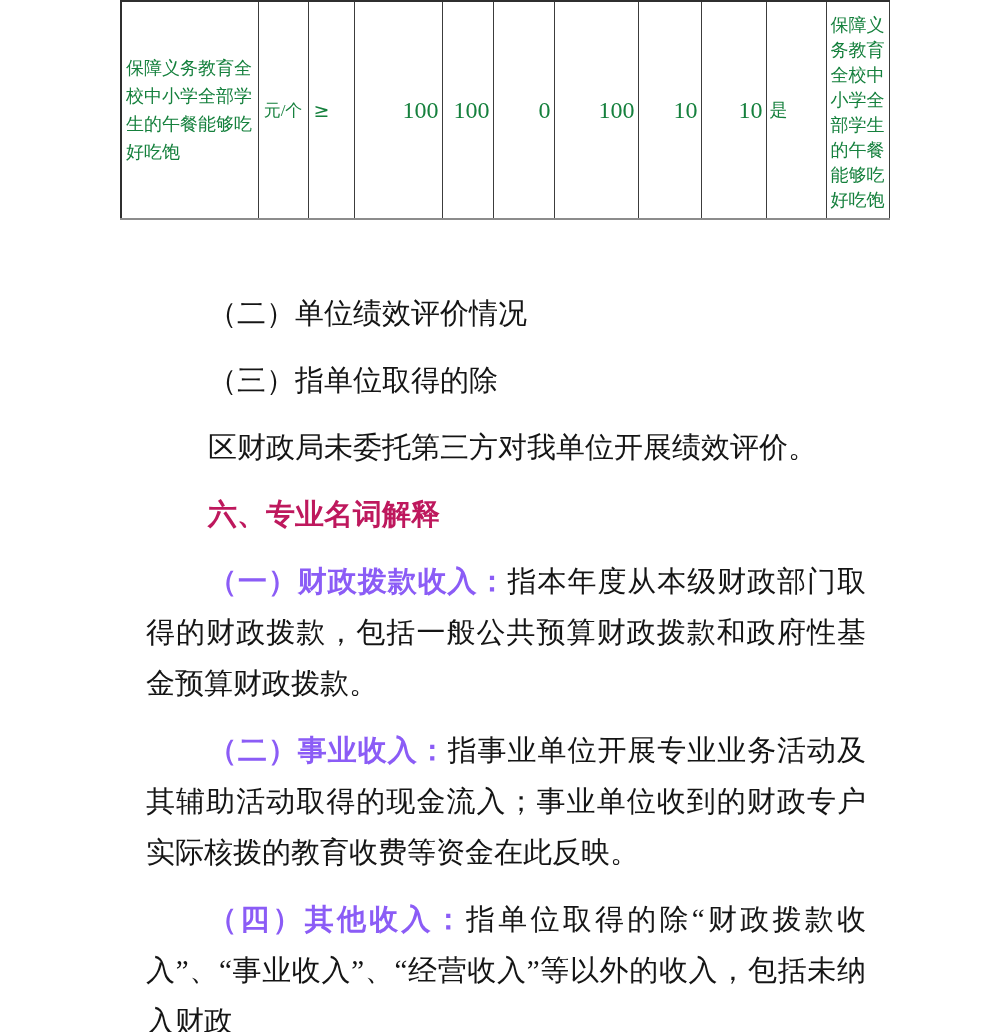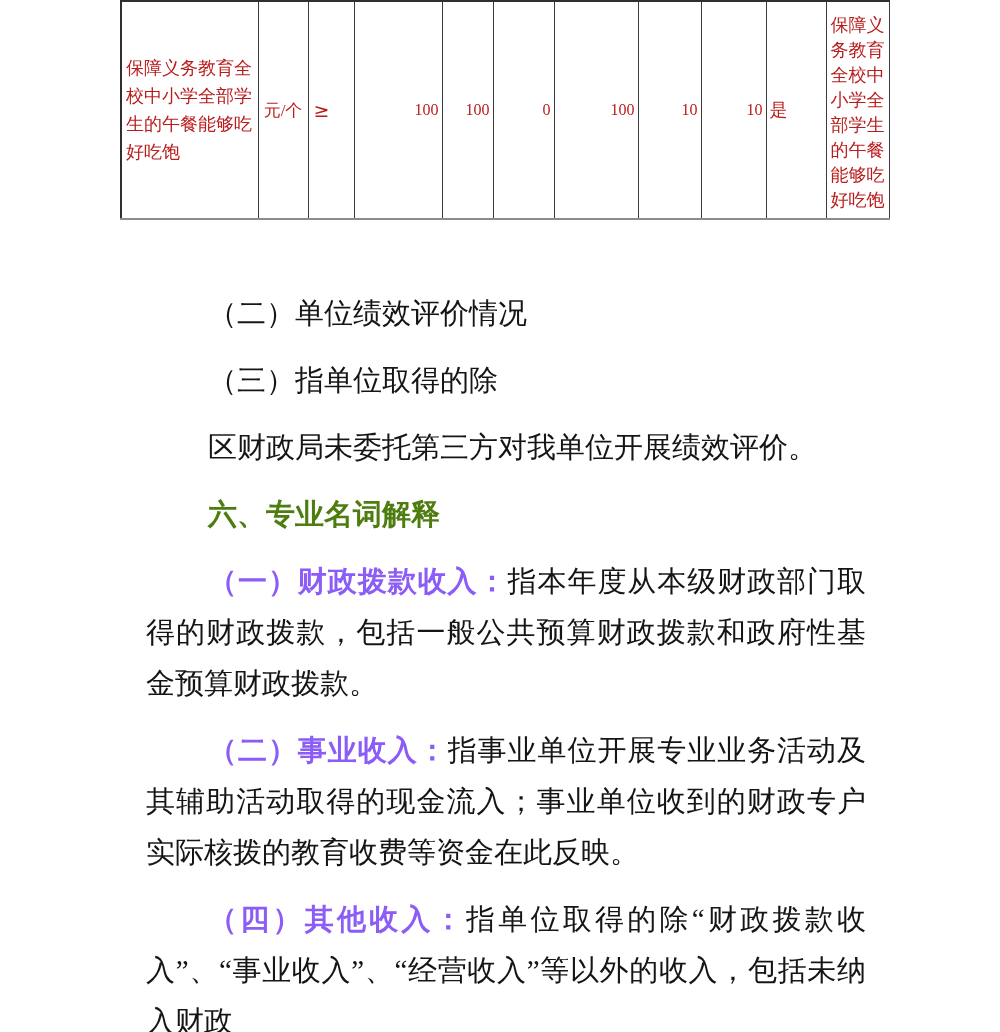--- a/index.html
+++ b/index.html
@@ -18,47 +18,47 @@
     width:768px;height:220px;
     border-collapse:collapse;table-layout:fixed;
     border-top:2px solid #2f2f2f;
     border-left:2px solid #2f2f2f;
     border-right:1px solid #2f2f2f;
     border-bottom:2px solid #8c8c8c;
   }
   table.perf td{
     border-right:1px solid #3c3c3c;
     vertical-align:middle;
-    color:#b91c1c;
+    color:#15803d;
     overflow:hidden;
   }
   td.bdr-g3{border-right:3px solid #9a9a9a;}
   td.bdr-g2{border-right:2px solid #8c8c8c;}
   td.c-ind{font-size:18px;line-height:28px;padding:0 4px;text-align:left;}
   td.c-unit{font-size:17px;text-align:center;padding:0 1px;}
   td.c-cmp{font-size:19px;text-align:left;padding-left:5px;font-family:"DejaVu Sans","Liberation Sans",sans-serif;}
-  td.c-num{font-size:16px;text-align:right;padding-right:3px;font-family:"Liberation Serif","DejaVu Serif",serif;}
+  td.c-num{font-size:24px;text-align:right;padding-right:3px;font-family:"Liberation Serif","DejaVu Serif",serif;}
   td.c-flag{font-size:18px;text-align:left;padding-left:3px;}
   td.c-vert{font-size:18px;line-height:25px;vertical-align:top;padding:5px 2px 0 4px;text-align:left;word-break:break-all;}
 
   
   .doc-body{
     position:absolute;left:130px;top:272px;width:752px;
     font-size:29px;line-height:51px;
     text-align:justify;
   }
   .doc-body p{
     margin:16px;padding:0;
     text-indent:62px;
     word-break:break-all;
   }
   p.terms-heading{
     font-family:"Liberation Sans","DejaVu Sans",sans-serif;
     font-weight:700;
-    color:#4d7c0f;
+    color:#be185d;
   }
   .lead{font-weight:700;color:#8b5cf6;}
 </style>
 </head>
 <body>
 
 <div class="page">
 
   <table class="perf">
     <colgroup>

